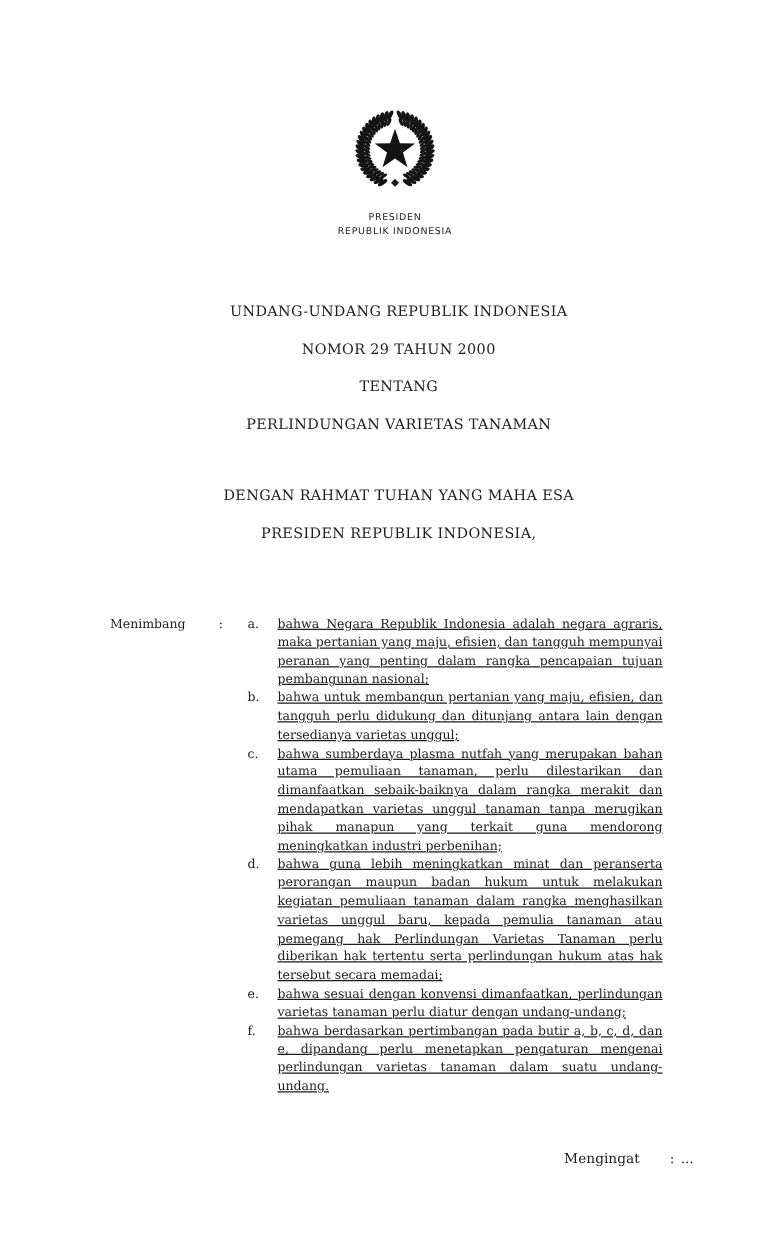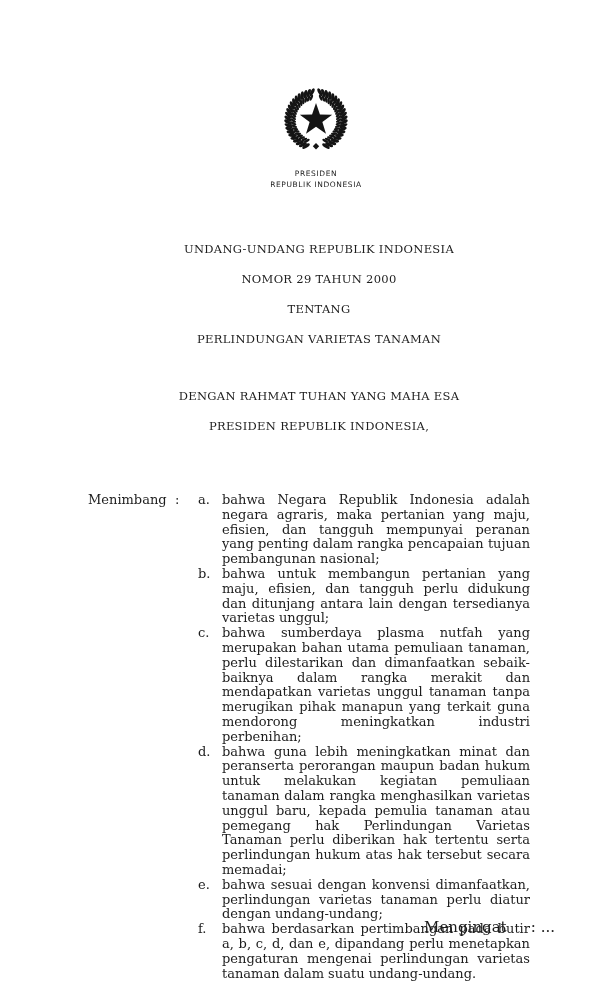--- a/index.html
+++ b/index.html
@@ -18,32 +18,32 @@
   }
   
   .title-block { position:absolute; top:243px; left:0; width:638px; text-align:center; }
   .title-block .tline { font-size:11.5px; line-height:12px; margin-bottom:18px; letter-spacing:0.3px; }
   .preamble-block { position:absolute; top:390px; left:0; width:638px; text-align:center; }
   .preamble-block .tline { font-size:11.5px; line-height:12px; margin-bottom:18px; letter-spacing:0.3px; }
   
   .menimbang {
     position:absolute; top:493px; left:88px; width:442px;
     display:flex; align-items:flex-start;
-    font-size:13px; line-height:14.8px;
+    font-size:10px; line-height:14.8px;
   }
   .menimbang .m-label { width:87px; flex:none; }
   .menimbang .m-colon { width:23px; flex:none; }
   .menimbang .m-list  { flex:1; }
   .m-item { display:flex; align-items:flex-start; }
   .m-item .i-letter { width:24px; flex:none; }
-  .m-item .i-text   { flex:1; text-align:justify; text-justify:inter-word; }
+  .m-item .i-text   { flex:1; text-align:justify; text-justify:inter-word;text-decoration:underline; }
   
   .catchword {
     position:absolute; top:920px; right:57px;
-    font-size:15px; line-height:14px; display:flex;
+    font-size:11px; line-height:14px; display:flex;
   }
   .catchword .c-sep { margin-left:24px; }
   .catchword .c-dots { margin-left:5px; }
 </style>
 </head>
 <body>
 
 <div class="page">
 
   <div class="emblem">

